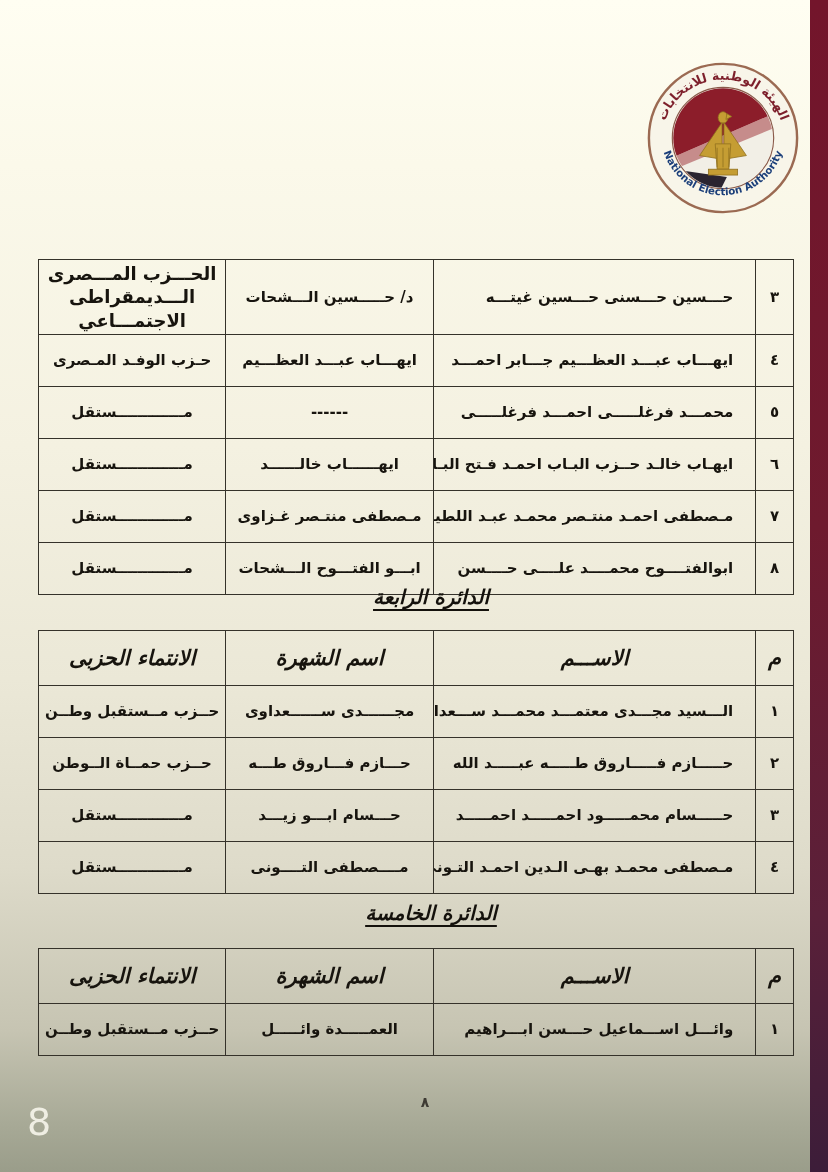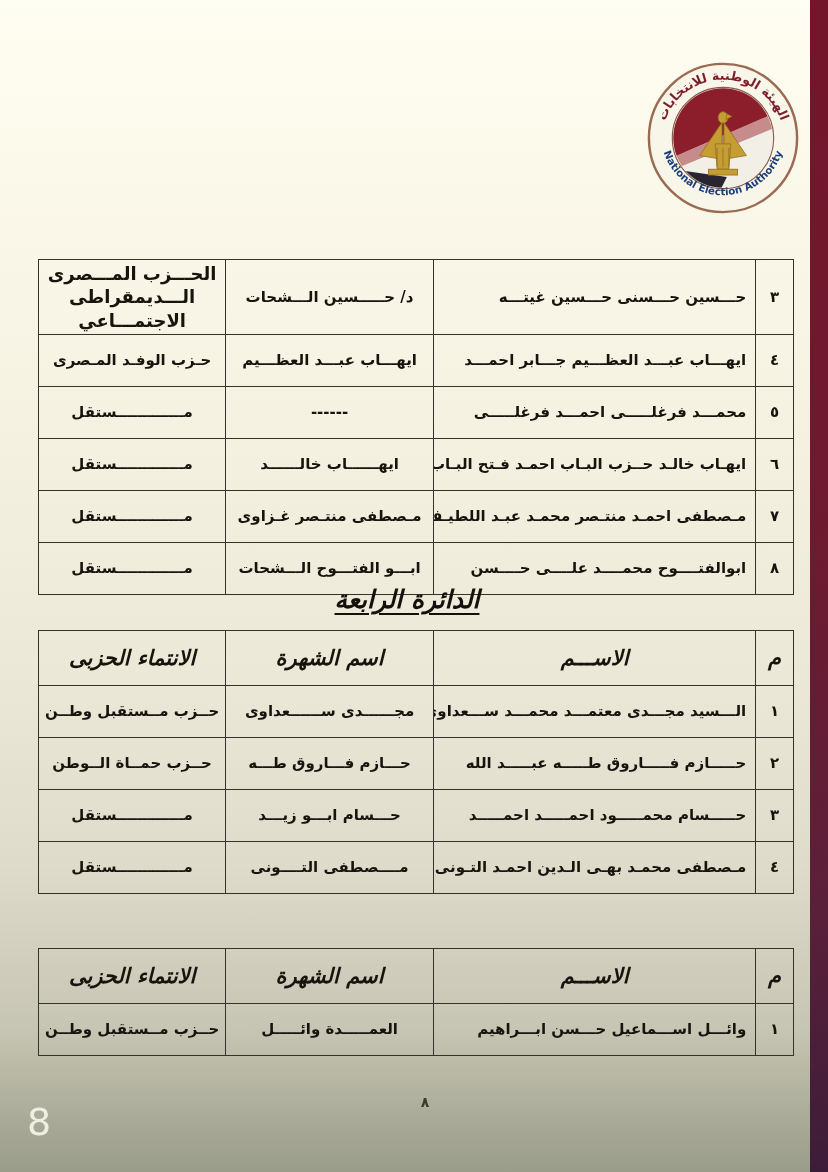--- a/index.html
+++ b/index.html
@@ -27,30 +27,30 @@
   }
   .col-num   { width:5%;  }
   .col-name  { width:42.7%; }
   .col-alias { width:27.5%; }
   .col-party { width:24.8%; }
 
   .doc-table th {
     font-size:21px; font-style:italic; text-align:center; height:50px;
   }
   td.cell-num   { text-align:center; font-size:15px; }
-  td.cell-name  { text-align:right; padding-right:9px; }
+  td.cell-name  { text-align:right; padding-right:22px; }
   td.cell-alias { text-align:center; }
   td.cell-party { text-align:center; }
   tr.row { height:52px; }
   tr.row-tall { height:62px; }
   td.wrap2 { white-space:normal; font-size:18px; line-height:1.3; text-align:center; }
 
   .district-heading {
-    position:absolute; left:12px; width:790px; text-align:center;
-    font-size:25px; font-weight:700; font-style:italic; color:#14110c;
+    position:absolute; left:36px; width:790px; text-align:center;
+    font-size:20px; font-weight:700; font-style:italic; color:#14110c;
     text-decoration:underline; text-decoration-thickness:2px; text-underline-offset:5px;
     direction:rtl;
   }
   .footer-pagenum {
     position:absolute; top:1094px; left:20px; width:810px; text-align:center;
     font-size:14px; font-weight:700; color:#3d3a33;
   }
   .viewer-pagenum {
     position:absolute; top:1100px; left:27px;
     font-size:38px; font-weight:400; color:#efeee3; letter-spacing:1px;
@@ -181,20 +181,21 @@
       </tr>
       <tr class="row">
         <td class="cell-num">٤</td>
         <td class="cell-name">مـصطفى محمـد بهـى الـدين احمـد التـونى</td>
         <td class="cell-alias">مــــصطفى التــــونى</td>
         <td class="cell-party">مـــــــــــــستقل</td>
       </tr>
     </tbody>
   </table>
 
+  <div class="district-heading" style="top:901px;">الدائرة الخامسة</div>
 
   <table class="doc-table" style="top:948px;">
     <colgroup>
         <col class="col-num">
         <col class="col-name">
         <col class="col-alias">
         <col class="col-party">
       </colgroup>
     <thead>
       <tr>

